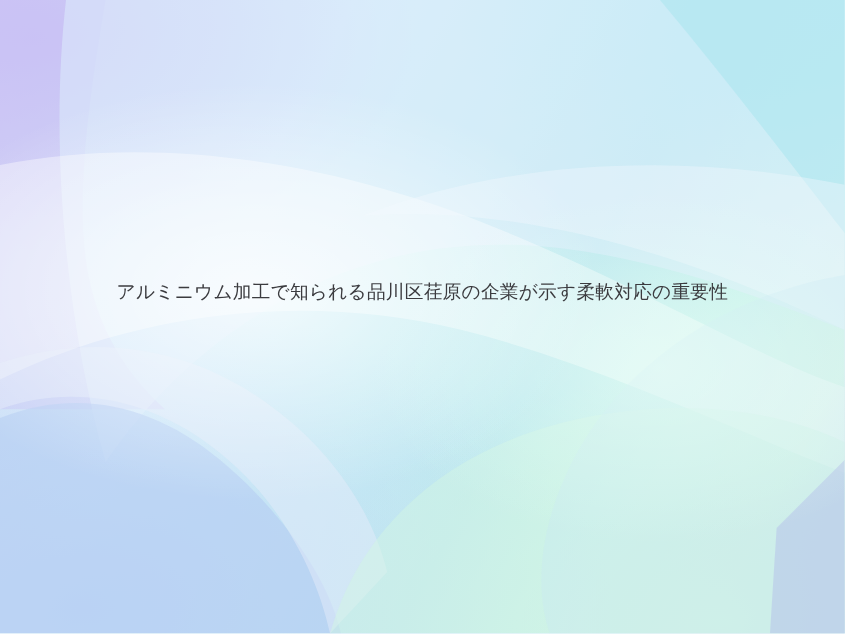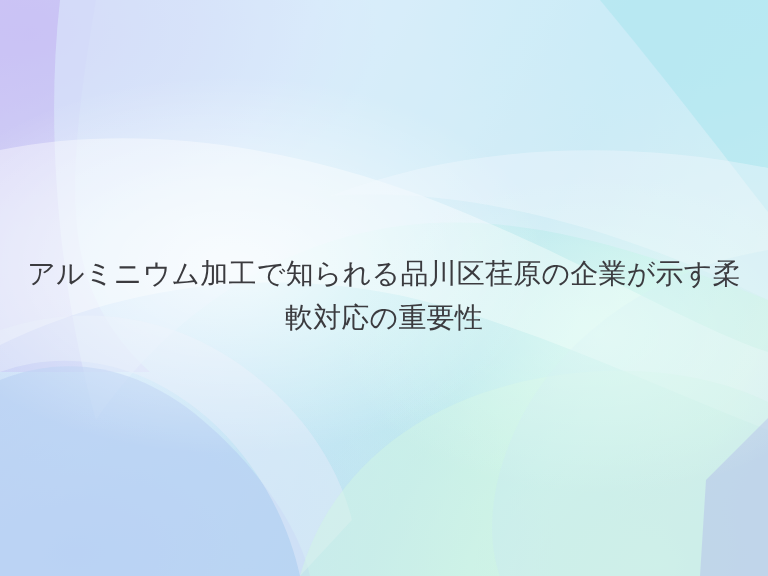--- a/index.html
+++ b/index.html
@@ -72,21 +72,21 @@
     display: flex;
     justify-content: center;
     padding: 0 18px;
     box-sizing: border-box;
   }
 
   .title {
     width: 722px;
     text-align: center;
     font-family: "DejaVu Sans", "Liberation Sans", sans-serif;
-    font-size: 28px;
+    font-size: 17px;
     line-height: 44px;
     font-weight: 400;
     letter-spacing: 0.2px;
     color: #3b3b3f;
     white-space: normal;
     word-break: break-all;
   }
 </style>
 </head>
 <body>

